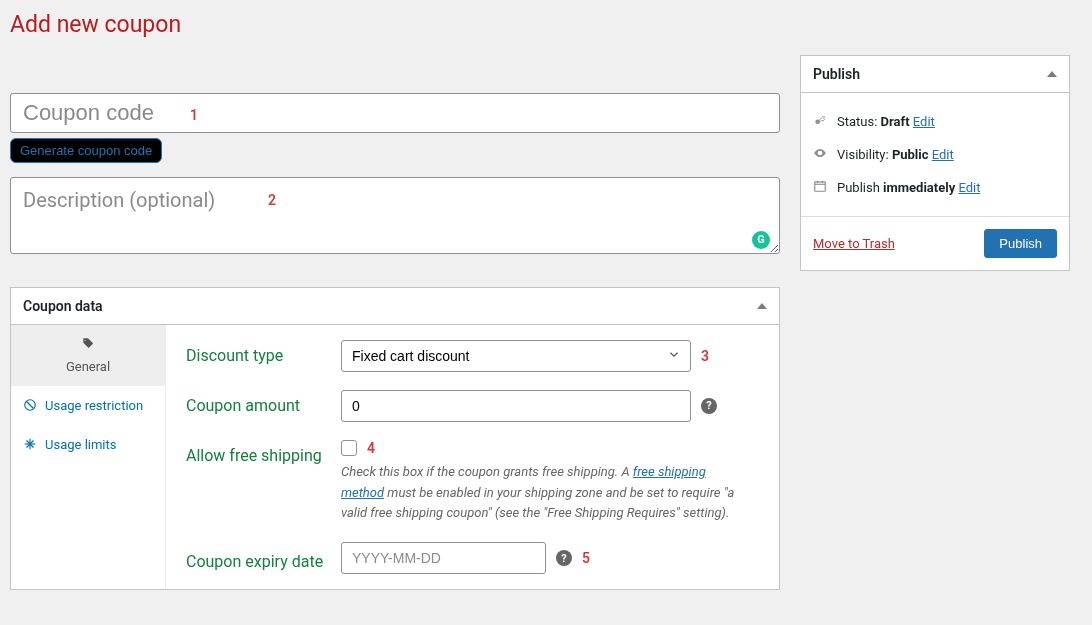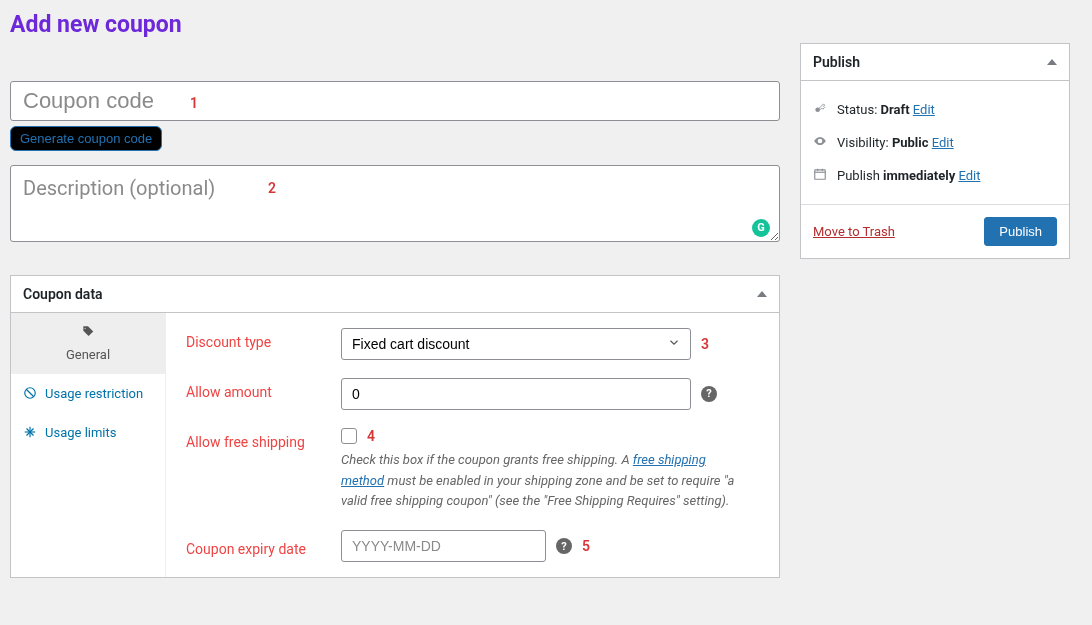--- a/index.html
+++ b/index.html
@@ -1,40 +1,40 @@
 <!DOCTYPE html>
 <html><head>
 <meta charset="utf-8">
 <style>
 * { box-sizing: border-box; margin: 0; padding: 0; }
 body { font-family: -apple-system, BlinkMacSystemFont, "Segoe UI", Roboto, sans-serif; background: #f0f0f1; color: #1d2327; font-size: 13px; padding: 10px; }
 .container { display: flex; gap: 20px; }
 .main { flex: 1; max-width: 770px; margin-top: 38px; }
 .sidebar { width: 270px; }
-h1 { font-size: 23px; font-weight: 700; margin-bottom: 3px; line-height: 1.3; color: #6d28d9; }
+h1 { font-size: 23px; font-weight: 400; margin-bottom: 15px; line-height: 1.3; color: #b91c1c; }
 .title-input { width: 100%; padding: 6px 12px; font-size: 22px; color: #8a8a8a; background: #fff; border: 1px solid #8c8f94; border-radius: 3px; height: 40px; line-height: 1.2; outline: none; }
 .title-input::placeholder { color: #8a8a8a; }
 .generate-btn { margin-top: 5px; background: #000000; border: 1px solid #2271b1; color: #2271b1; padding: 4px 9px; font-size: 13px; border-radius: 6px; cursor: pointer; }
 .desc-area { position: relative; margin-top: 14px; }
 .desc-input { width: 100%; padding: 10px 12px; font-size: 20px; color: #8a8a8a; background: #fff; border: 1px solid #8c8f94; border-radius: 3px; height: 77px; resize: vertical; line-height: 1.2; outline: none; font-family: inherit; }
 .desc-input::placeholder { color: #8a8a8a; }
 .grammarly { position: absolute; right: 10px; bottom: 8px; width: 18px; height: 18px; background: #15c39a; border-radius: 50%; color: #fff; display: flex; align-items: center; justify-content: center; font-size: 11px; font-weight: bold; }
 .panel { background: #fff; border: 1px solid #c3c4c7; margin-top: 30px; }
 .panel-header { padding: 10px 12px; font-weight: 600; font-size: 14px; border-bottom: 1px solid #c3c4c7; display: flex; justify-content: space-between; align-items: center; }
 .triangle { width: 0; height: 0; border-left: 5px solid transparent; border-right: 5px solid transparent; border-bottom: 6px solid #787c82; }
 .panel-body { display: flex; }
 .tabs { width: 155px; border-right: 1px solid #eee; }
 .tab { padding: 12px 12px; display: flex; align-items: center; gap: 8px; cursor: pointer; font-size: 13px; }
 .tab.active { background: #eee; color: #555; flex-direction: column; }
 .tab.inactive { color: #0073aa; }
 .tab-icon { width: 14px; height: 14px; display: inline-flex; align-items: center; justify-content: center; }
 .tab-content { flex: 1; padding: 15px 20px; }
 .form-row { display: flex; align-items: flex-start; margin-bottom: 18px; }
 .form-row:last-child { margin-bottom: 0; align-items: center; }
-.form-label { width: 155px; font-size: 14px; color: #ef4444; padding-top: 6px; }
+.form-label { width: 155px; font-size: 16px; color: #15803d; padding-top: 6px; }
 .form-control { flex: 1; display: flex; align-items: center; gap: 10px; }
 .form-control-col { flex: 1; }
 .select-wrap { position: relative; width: 350px; }
 select { width: 100%; padding: 6px 28px 6px 10px; font-size: 14px; border: 1px solid #8c8f94; border-radius: 3px; background: #fff; appearance: none; height: 32px; }
 .select-chevron { position: absolute; right: 10px; top: 50%; transform: translateY(-50%); pointer-events: none; }
 .num-input { width: 350px; padding: 4px 10px; font-size: 14px; border: 1px solid #8c8f94; border-radius: 3px; height: 32px; }
 .date-input { width: 205px; padding: 4px 10px; font-size: 14px; border: 1px solid #8c8f94; border-radius: 3px; height: 32px; }
 .date-input::placeholder { color: #8a8a8a; }
 .help-icon { width: 16px; height: 16px; background: #666; color: #fff; border-radius: 50%; display: inline-flex; align-items: center; justify-content: center; font-size: 11px; font-weight: bold; cursor: help; }
 .checkbox { width: 16px; height: 16px; border: 1px solid #8c8f94; border-radius: 3px; background: #fff; cursor: pointer; }
@@ -116,21 +116,21 @@
                 </select>
                 <span class="select-chevron"><svg width="14" height="14" viewBox="0 0 24 24" fill="none" stroke="#555" stroke-width="2">
                       <polyline points="6 9 12 15 18 9"></polyline>
                     </svg></span>
               </div>
               <span class="annotation">3</span>
             </div>
           </div>
 
           <div class="form-row">
-            <div class="form-label">Allow amount</div>
+            <div class="form-label">Coupon amount</div>
             <div class="form-control">
               <input type="text" class="num-input" value="0" style="">
               <span class="help-icon">?</span>
             </div>
           </div>
 
           <div class="form-row">
             <div class="form-label">Allow free shipping</div>
             <div class="form-control-col">
               <div style="display:flex; align-items:center; gap:10px;">

